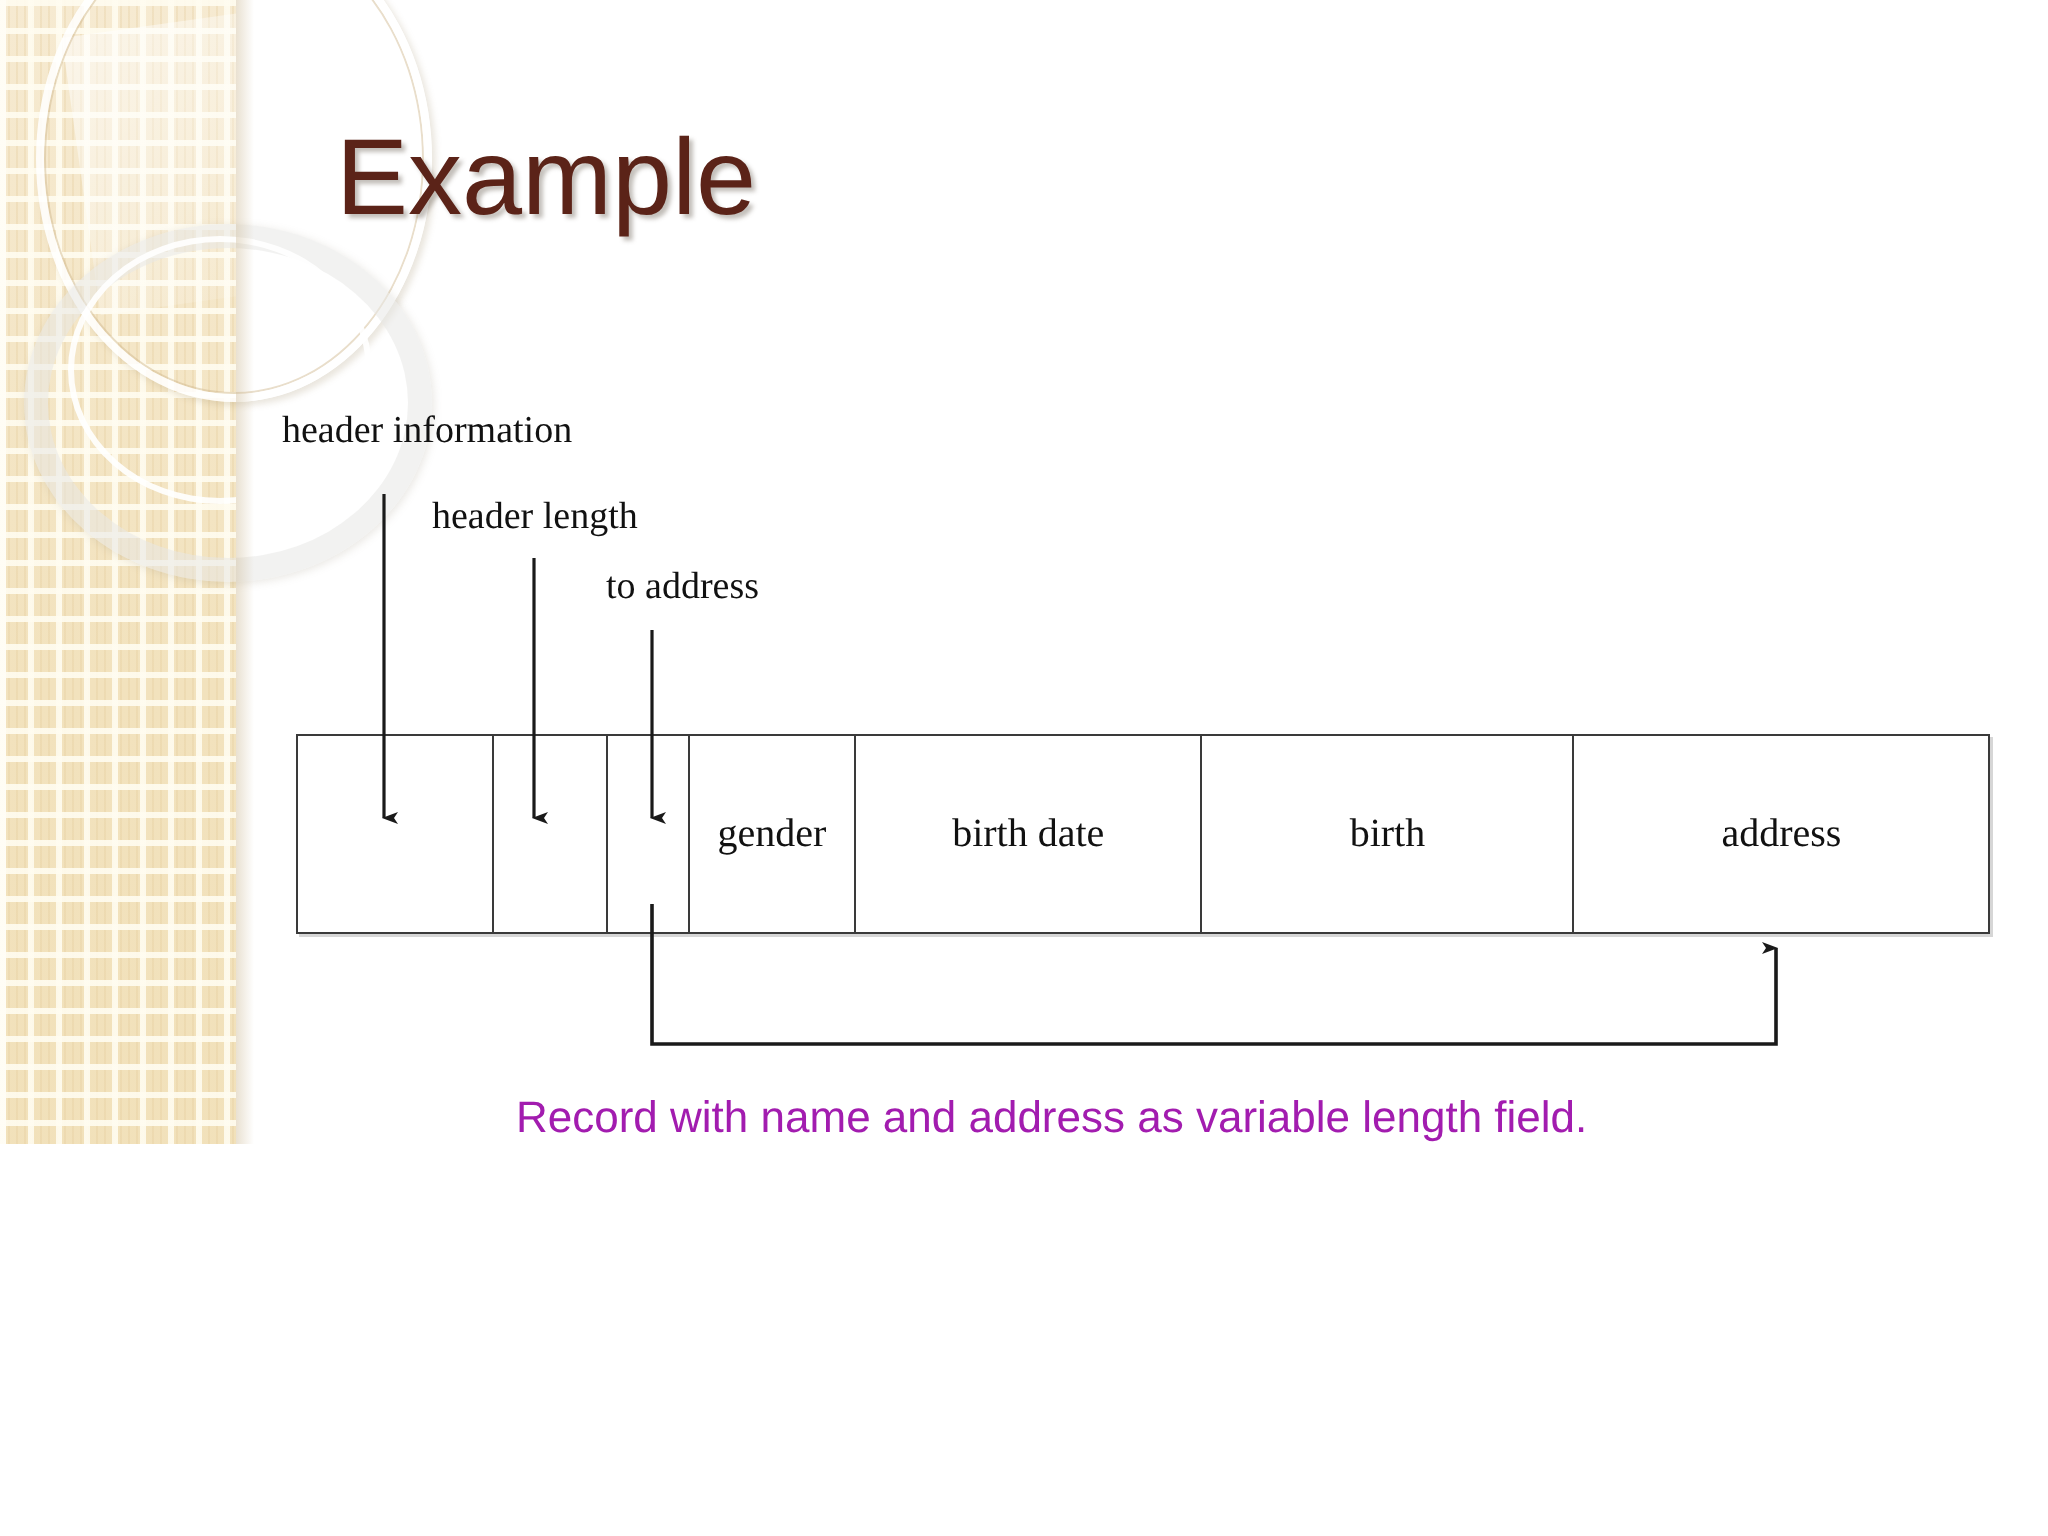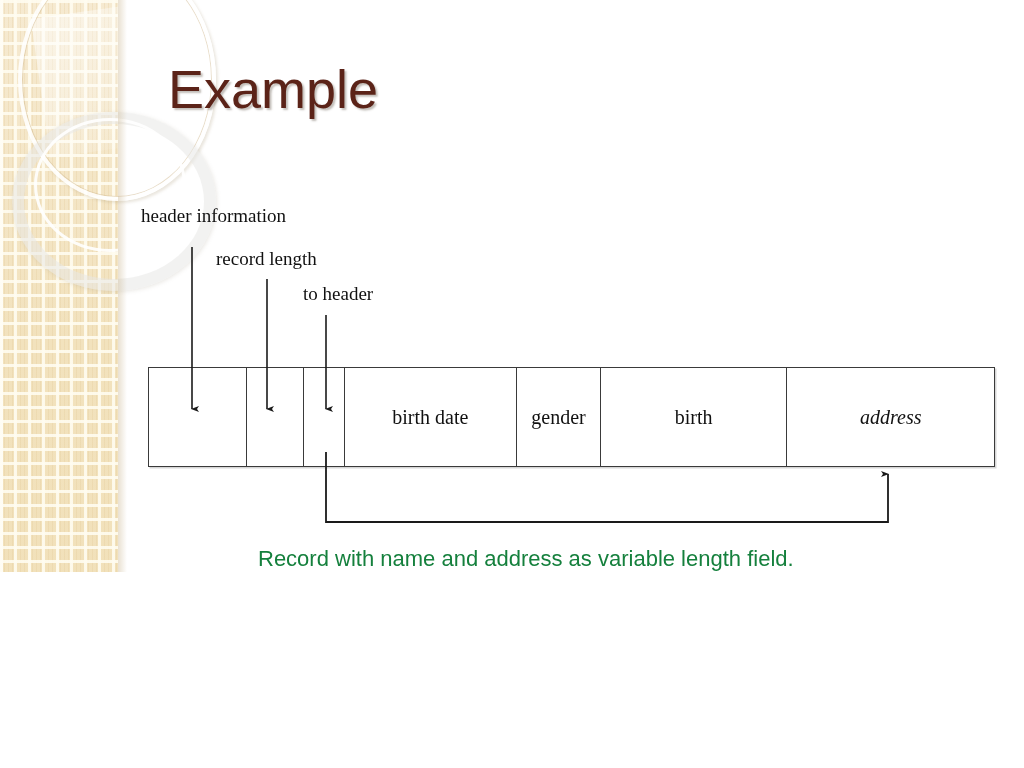--- a/index.html
+++ b/index.html
@@ -121,21 +121,21 @@
     border-right: 1px solid #3a3a3a;
     box-sizing: border-box;
     display: flex;
     align-items: center;
     justify-content: center;
     font-family: "Liberation Serif", "DejaVu Serif", serif;
     font-size: 20px;
     color: #111111;
     white-space: nowrap;
   }
-  .cell:last-child { border-right: none; font-style: italic; }
+  .cell:last-child { border-right: none; }
   .cell.c0 { width: 98px; }
   .cell.c1 { width: 57px; }
   .cell.c2 { width: 41px; }
   .cell.c3 { width: 84px; }
   .cell.c4 { width: 173px; }
   .cell.c5 { width: 187px; }
   .cell.c6 { width: 207px; }
 
   
   #connectors {
@@ -145,50 +145,50 @@
     pointer-events: none;
   }
 
   
   #caption {
     position: absolute;
     left: 258px;
     top: 546px;
     font-family: "Liberation Sans", "DejaVu Sans", sans-serif;
     font-size: 22px;
-    color: #15803d;
+    color: #a21caf;
     white-space: nowrap;
   }
 </style>
 </head>
 <body>
 
 <div id="slide">
 
   <div id="sidebar">
     <div id="sheen"></div>
     <div class="ring" id="ring-top"></div>
     <div class="ring" id="ring-mid"></div>
     <div class="ring" id="ring-low"></div>
   </div>
   <div id="sidebar-edge"></div>
   <div id="bottom-shadow"></div>
 
   <div id="title">Example</div>
 
   <div class="anno" id="anno-0">header information</div>
-  <div class="anno" id="anno-1">record length</div>
-  <div class="anno" id="anno-2">to header</div>
+  <div class="anno" id="anno-1">header length</div>
+  <div class="anno" id="anno-2">to address</div>
 
   <div id="record-table">
     <div class="cell c0"></div>
     <div class="cell c1"></div>
     <div class="cell c2"></div>
+    <div class="cell c3">gender</div>
     <div class="cell c4">birth date</div>
-    <div class="cell c3">gender</div>
     <div class="cell c5">birth</div>
     <div class="cell c6">address</div>
   </div>
 
   <svg id="connectors" viewBox="0 0 1024 768" xmlns="http://www.w3.org/2000/svg">
     <defs>
       <marker id="ah-down" markerWidth="10" markerHeight="10" refX="3" refY="8" orient="auto" markerUnits="userSpaceOnUse">
         <path d="M3,9 L0,1 L3,3 L6,1 Z" fill="#1a1a1a"></path>
       </marker>
       <marker id="ah-up" markerWidth="10" markerHeight="10" refX="3" refY="8" orient="auto" markerUnits="userSpaceOnUse">

